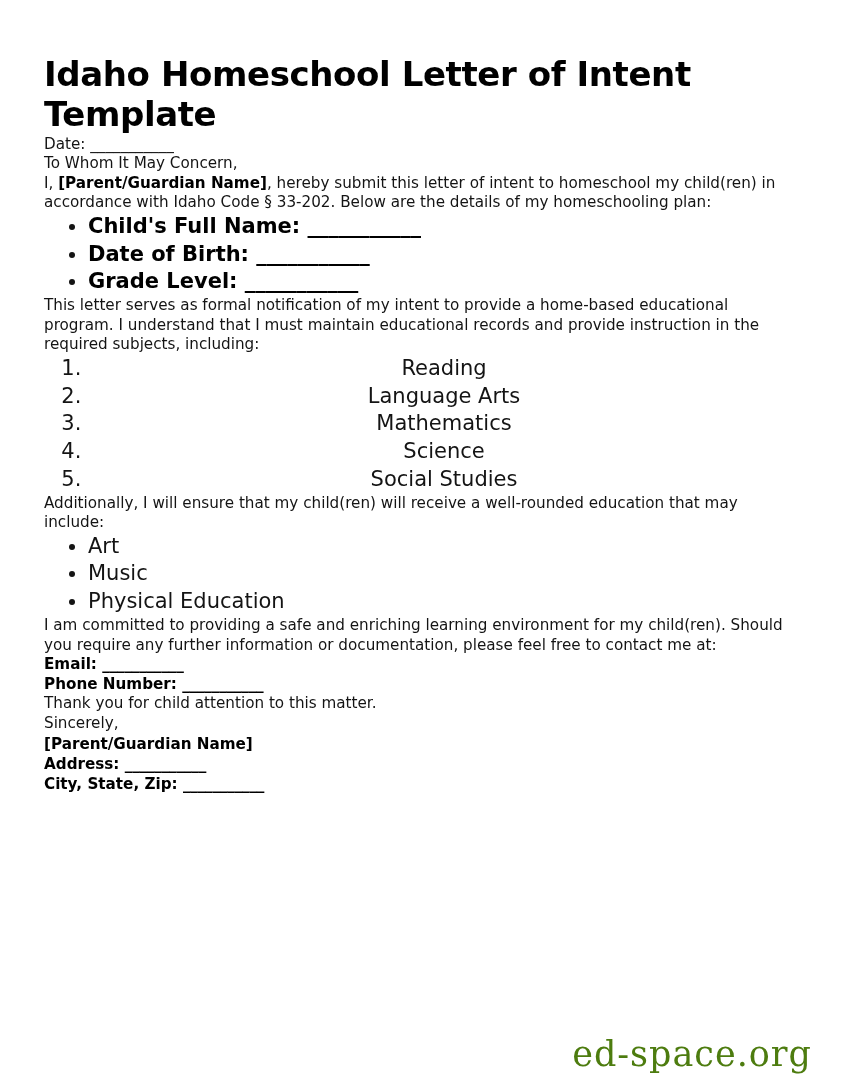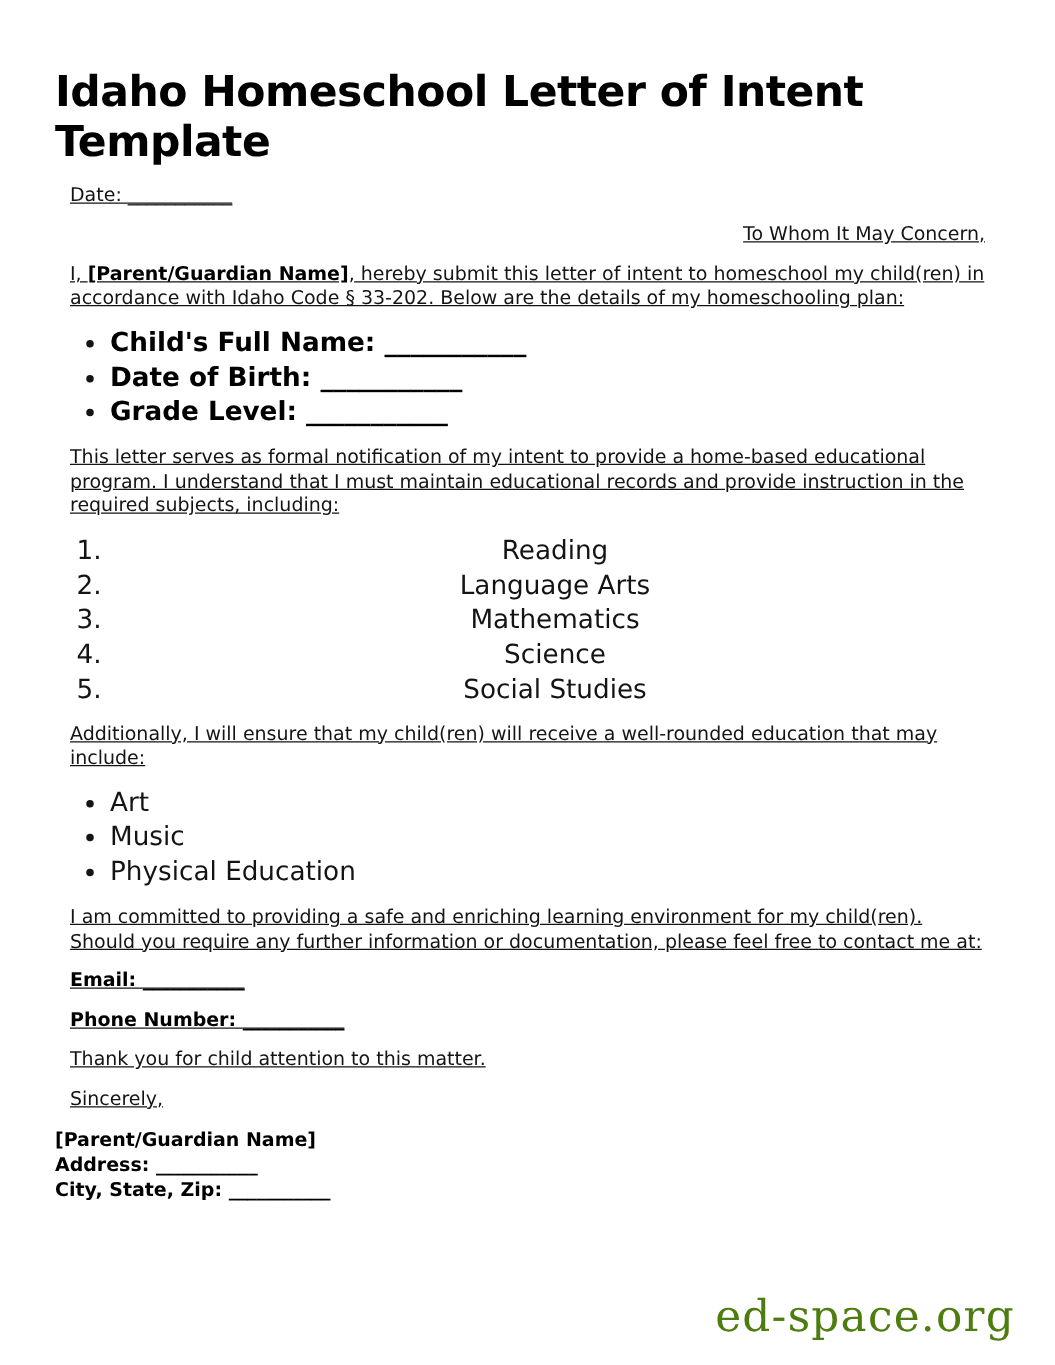--- a/index.html
+++ b/index.html
@@ -35,28 +35,27 @@
     letter-spacing: -0.4px;
     color: #000000;
     margin: 0;
     padding-top: 55px;
     max-width: 680px;
   }
 
   p.para {
     font-size: 15.2px;
     line-height: 1.29;
-    margin: 12px;
+    margin: 0;
     color: #141414;
     max-width: 757px;
-    text-decoration: underline;
   }
 
   .sp-date      { margin-top: 37px; }
-  .sp-towhom    { margin-top: 24px; text-align: right; }
+  .sp-towhom    { margin-top: 24px; }
   .sp-intro     { margin-top: 24px; }
   .sp-serves    { margin-top: 25px; }
   .sp-addl      { margin-top: 28px; }
   .sp-commit    { margin-top: 28px; }
   .sp-email     { margin-top: 25px; }
   .sp-phone     { margin-top: 22px; }
   .sp-thank     { margin-top: 25px; }
   .sp-sincerely { margin-top: 24px; }
   .sp-sig       { margin-top: 26px; }
 

